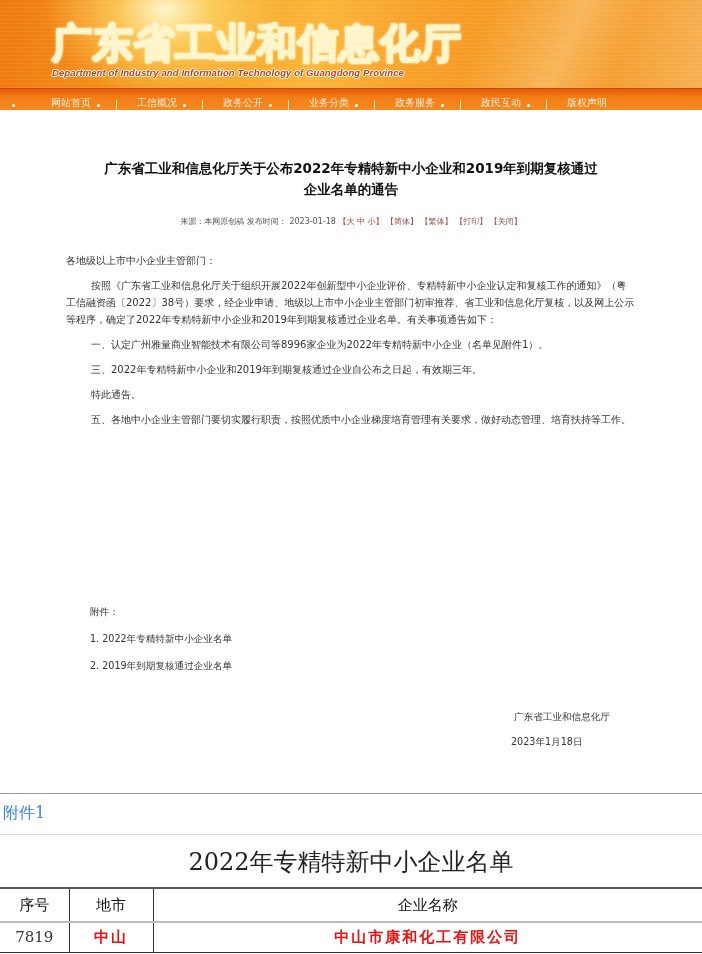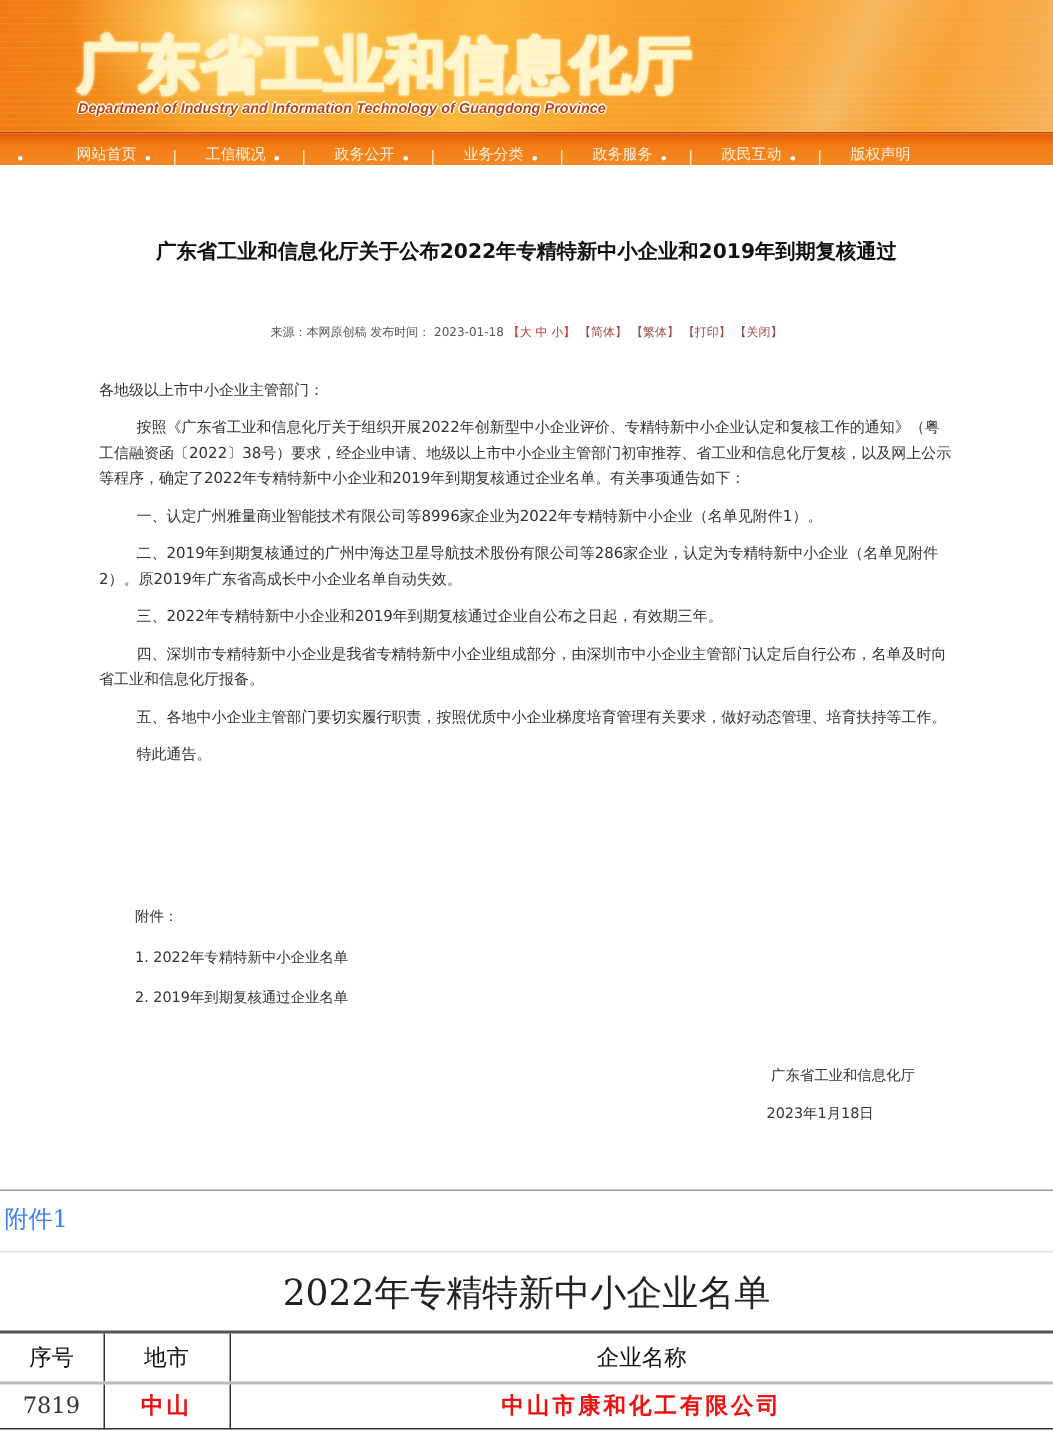--- a/index.html
+++ b/index.html
@@ -135,44 +135,43 @@
   <span style="width:12px;display:inline-block"></span>
   <span class="nav-item">政民互动</span>
   <span class="nav-dot"></span>
     <span class="nav-sep"></span>
   <span style="width:12px;display:inline-block"></span>
   <span class="nav-item">版权声明</span>
 </div>
 
 <div class="article-title">
   <div>广东省工业和信息化厅关于公布2022年专精特新中小企业和2019年到期复核通过</div>
+  <div>企业名单的通告</div>
 </div>
 
 <div class="meta">
   <span>来源：本网原创稿</span>
   <span>发布时间：</span>
   <span>2023-01-18</span>
   <span class="lnk">【</span><span class="lnk">大</span>
   <span class="lnk">中</span>
   <span class="lnk">小</span><span class="lnk">】</span>
   <span class="lnk-plain">【简体】</span>
   <span class="lnk-plain">【繁体】</span>
   <span class="lnk-plain">【打印】</span>
   <span class="lnk-plain">【关闭】</span>
 </div>
 
 <div class="body-text">
   <p>各地级以上市中小企业主管部门：</p>
   <p class="indent">按照《广东省工业和信息化厅关于组织开展2022年创新型中小企业评价、专精特新中小企业认定和复核工作的通知》（粤工信融资函〔2022〕38号）要求，经企业申请、地级以上市中小企业主管部门初审推荐、省工业和信息化厅复核，以及网上公示等程序，确定了2022年专精特新中小企业和2019年到期复核通过企业名单。有关事项通告如下：</p>
   <p class="indent">一、认定广州雅量商业智能技术有限公司等8996家企业为2022年专精特新中小企业（名单见附件1）。</p>
-  <p class="indent">二、2019年到期复核通过的广州中海达卫星导航技术股份有限公司等286家企业，认定为专精特新中小企业（名单见附件2）。原2019年广东省高成长中小企业名单自动失效。</p>
   <p class="indent">三、2022年专精特新中小企业和2019年到期复核通过企业自公布之日起，有效期三年。</p>
-  <p class="indent">四、深圳市专精特新中小企业是我省专精特新中小企业组成部分，由深圳市中小企业主管部门认定后自行公布，名单及时向省工业和信息化厅报备。</p>
+  <p class="indent">特此通告。</p>
   <p class="indent">五、各地中小企业主管部门要切实履行职责，按照优质中小企业梯度培育管理有关要求，做好动态管理、培育扶持等工作。</p>
-  <p class="indent">特此通告。</p>
 </div>
 
 <div class="attach-list">
   <div>附件：</div>
   <div class="item">1.  2022年专精特新中小企业名单</div>
   <div class="item">2.  2019年到期复核通过企业名单</div>
 </div>
 
 <div class="sign-org">广东省工业和信息化厅</div>
 <div class="sign-date">2023年1月18日</div>

